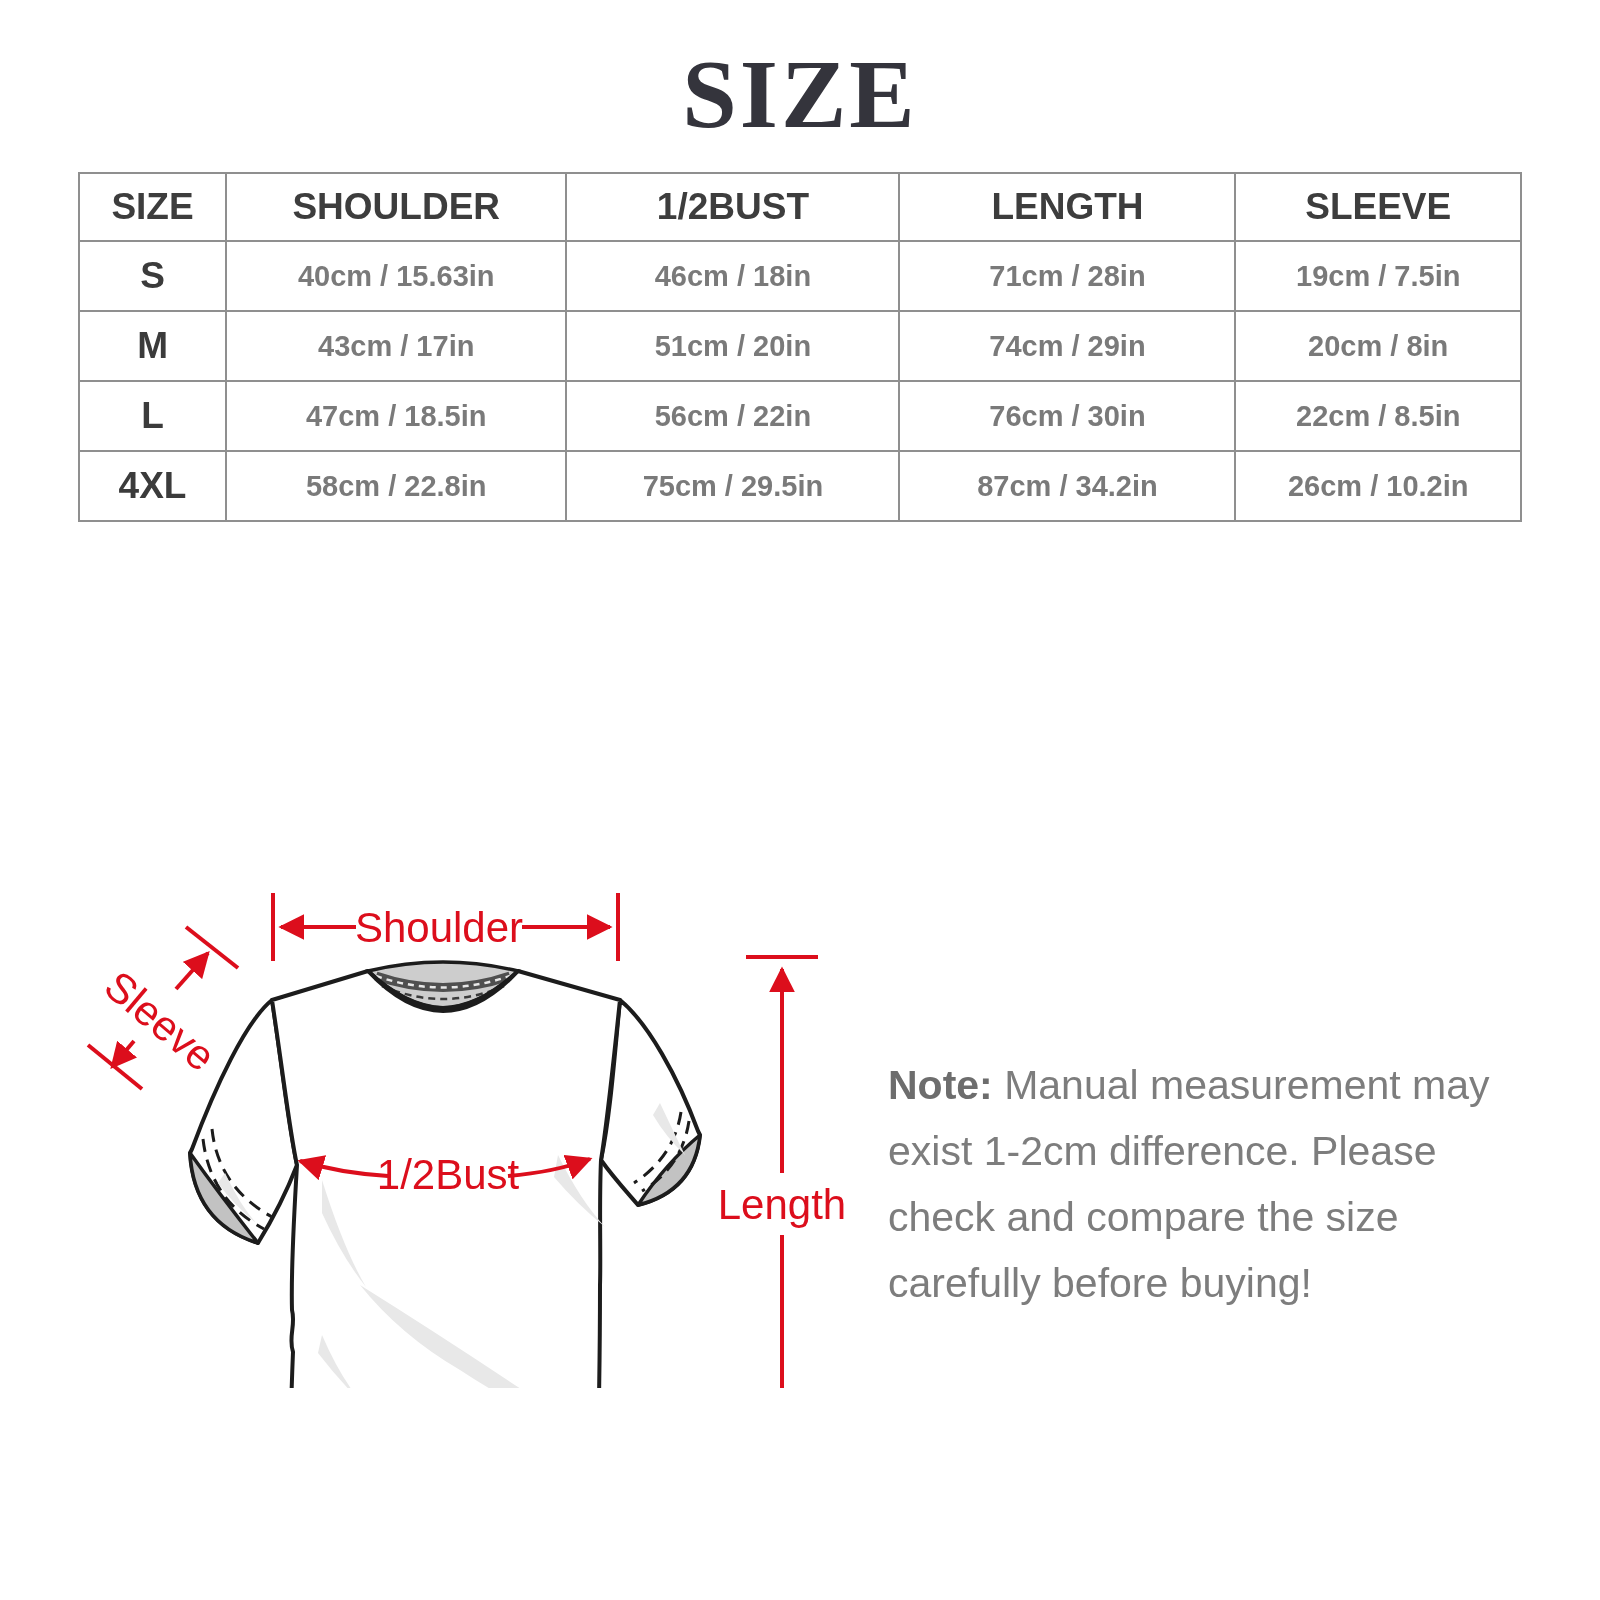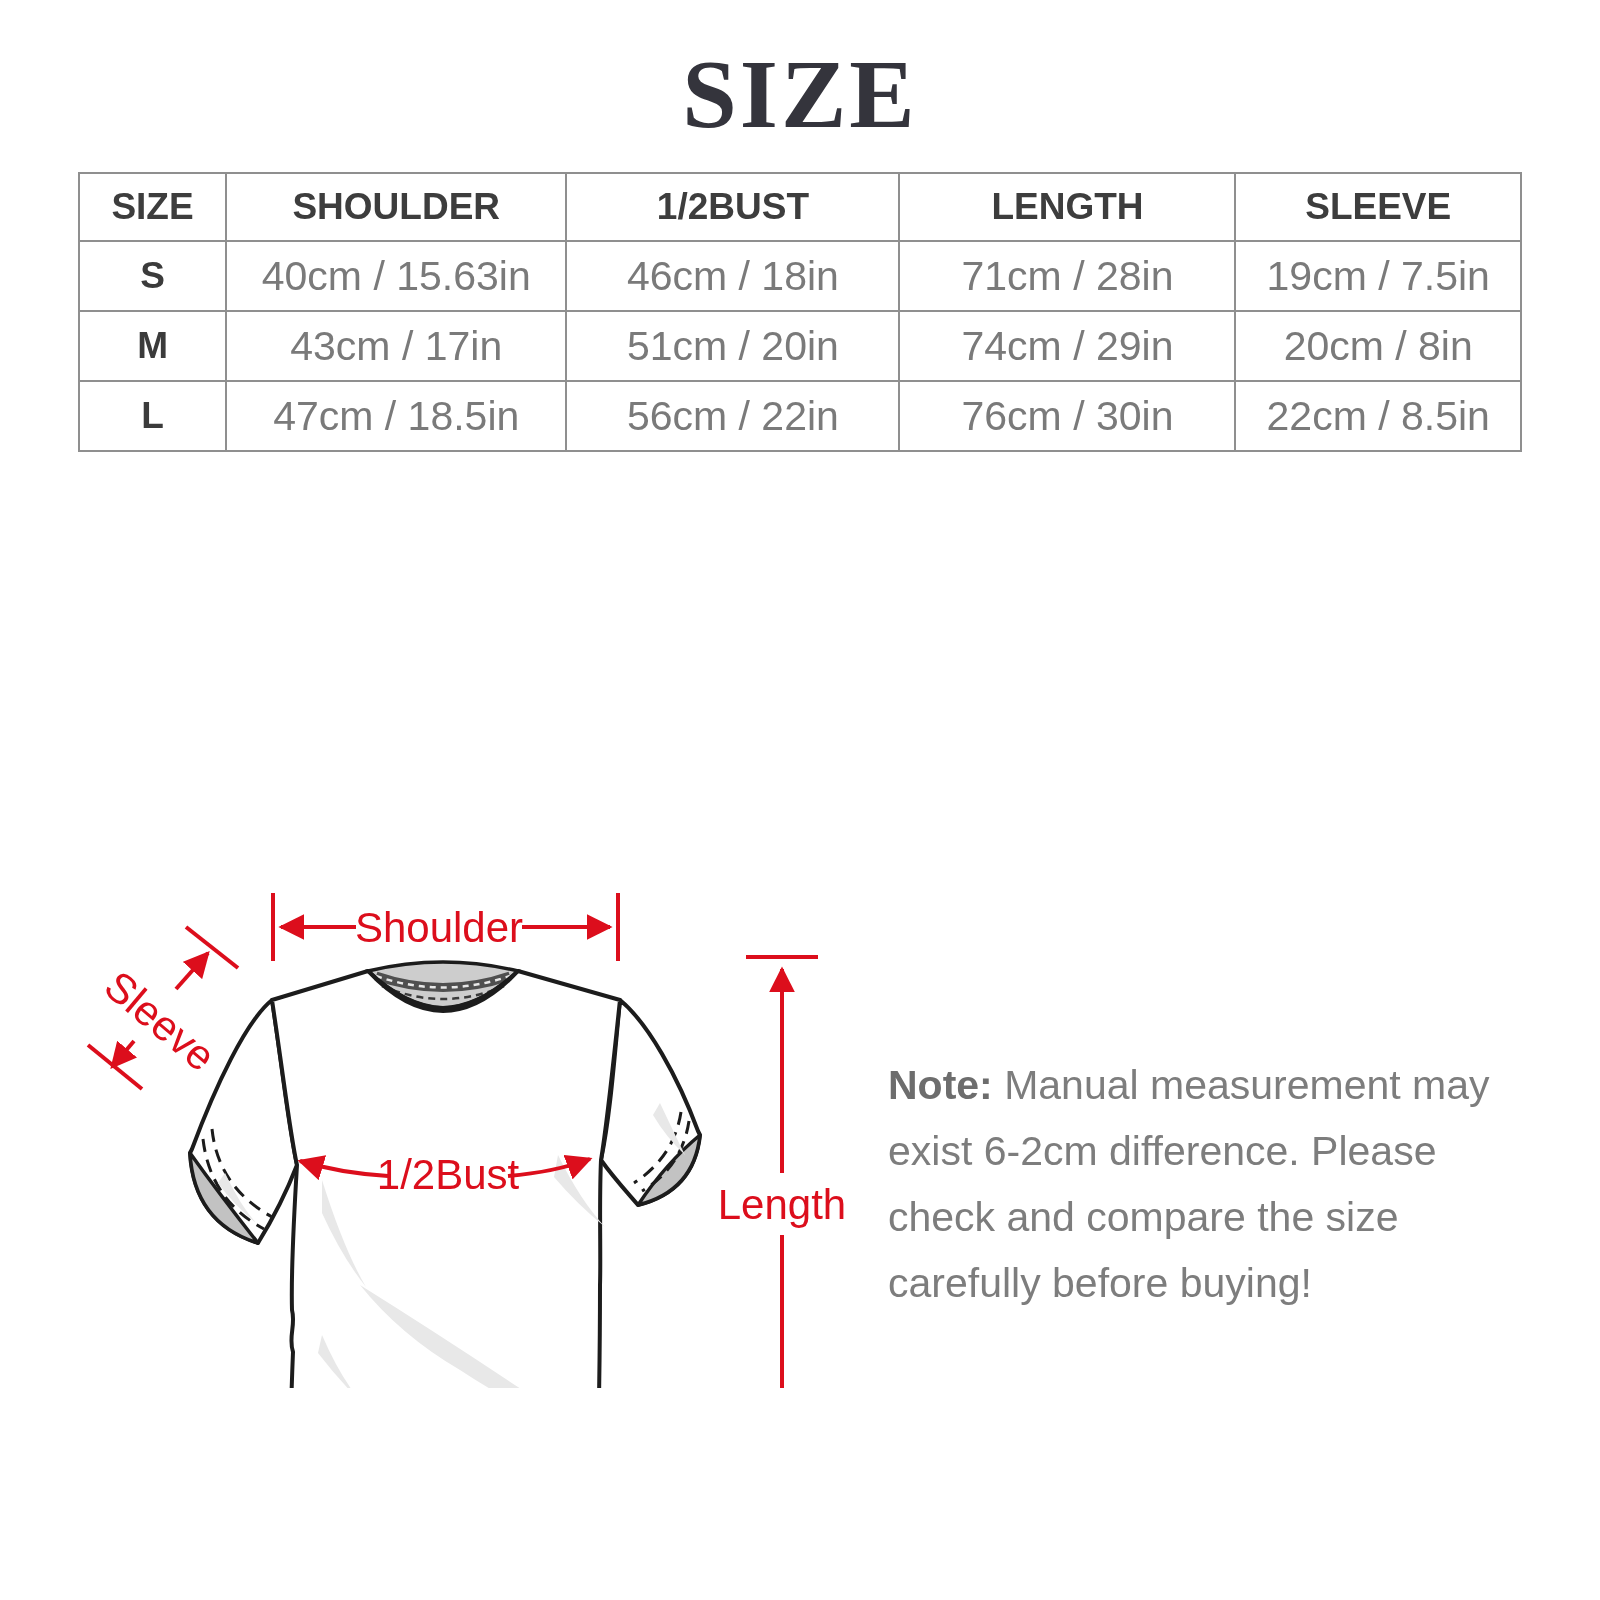--- a/index.html
+++ b/index.html
@@ -6,21 +6,21 @@
   .page{position:relative;width:1600px;height:1388px;background:#ffffff;overflow:hidden;
         font-family:"Liberation Sans", sans-serif;}
   .title{position:absolute;left:0;top:38px;width:100%;margin:0;text-align:center;
          font-family:"Liberation Serif", serif;font-weight:700;font-size:98px;
          letter-spacing:3px;color:#34343c;}
   table.size-table{position:absolute;left:78px;top:172px;width:1444px;
          border-collapse:collapse;table-layout:fixed;}
   .size-table th,.size-table td{border:2px solid #8f8f8f;text-align:center;
          vertical-align:middle;padding:0;overflow:hidden;white-space:nowrap;}
   .size-table thead th{height:66px;font-size:37px;font-weight:700;color:#3d3d3d;}
-  .size-table tbody td{height:68px;font-size:41px;font-weight:400;color:#7a7a7a;}
+  .size-table tbody td{height:68px;font-size:29px;font-weight:700;color:#7a7a7a;}
   .size-table tbody td.size-cell{font-weight:700;color:#3b3b3b;font-size:37px;}
   .diagram{position:absolute;left:60px;top:855px;width:800px;height:720px;}
   .diagram text{font-family:"Liberation Sans", sans-serif;font-size:42px;fill:#dc0e1c;}
   .outline{fill:#ffffff;stroke:#1c1c1c;stroke-width:4;stroke-linejoin:round;}
   .hemcap{fill:#c2c2c2;stroke:#1c1c1c;stroke-width:3.5;stroke-linejoin:round;}
   .stitch{fill:none;stroke:#1c1c1c;stroke-width:3;stroke-dasharray:13 8;}
   .shade{fill:#e8e8e8;stroke:none;}
   .red{stroke:#dc0e1c;stroke-width:4;fill:none;}
   .note{position:absolute;left:888px;top:1052px;width:632px;
         font-size:41px;line-height:66px;color:#7d7d7d;}
@@ -64,20 +64,27 @@
         <td>51cm / 20in</td>
         <td>74cm / 29in</td>
         <td>20cm / 8in</td>
       </tr>
       <tr>
         <td class="size-cell">L</td>
         <td>47cm / 18.5in</td>
         <td>56cm / 22in</td>
         <td>76cm / 30in</td>
         <td>22cm / 8.5in</td>
+      </tr>
+      <tr>
+        <td class="size-cell">4XL</td>
+        <td>58cm / 22.8in</td>
+        <td>75cm / 29.5in</td>
+        <td>87cm / 34.2in</td>
+        <td>26cm / 10.2in</td>
       </tr>
     </tbody>
   </table>
 
   <svg class="diagram" viewBox="0 0 800 720">
     <defs>
       <marker id="ah" viewBox="0 0 10 10" refX="9" refY="5" markerWidth="6.5" markerHeight="6.5" orient="auto-start-reverse">
         <path d="M0,0 L10,5 L0,10 z" fill="#dc0e1c"></path>
       </marker>
     </defs>
@@ -143,15 +150,15 @@
 
     <g>
       <path class="red" d="M686,102 H758"></path>
       <path class="red" d="M686,666 H758"></path>
       <path class="red" d="M722,318 V114" marker-end="url(#ah)"></path>
       <path class="red" d="M722,380 V656" marker-end="url(#ah)"></path>
       <text x="722" y="349" text-anchor="middle" dominant-baseline="central">Length</text>
     </g>
   </svg>
 
-  <div class="note"><b>Note:</b><span> Manual measurement may exist 6-2cm difference. Please check and compare the size carefully before buying!</span></div>
+  <div class="note"><b>Note:</b><span> Manual measurement may exist 1-2cm difference. Please check and compare the size carefully before buying!</span></div>
 
 </div>
 
 </body></html>

